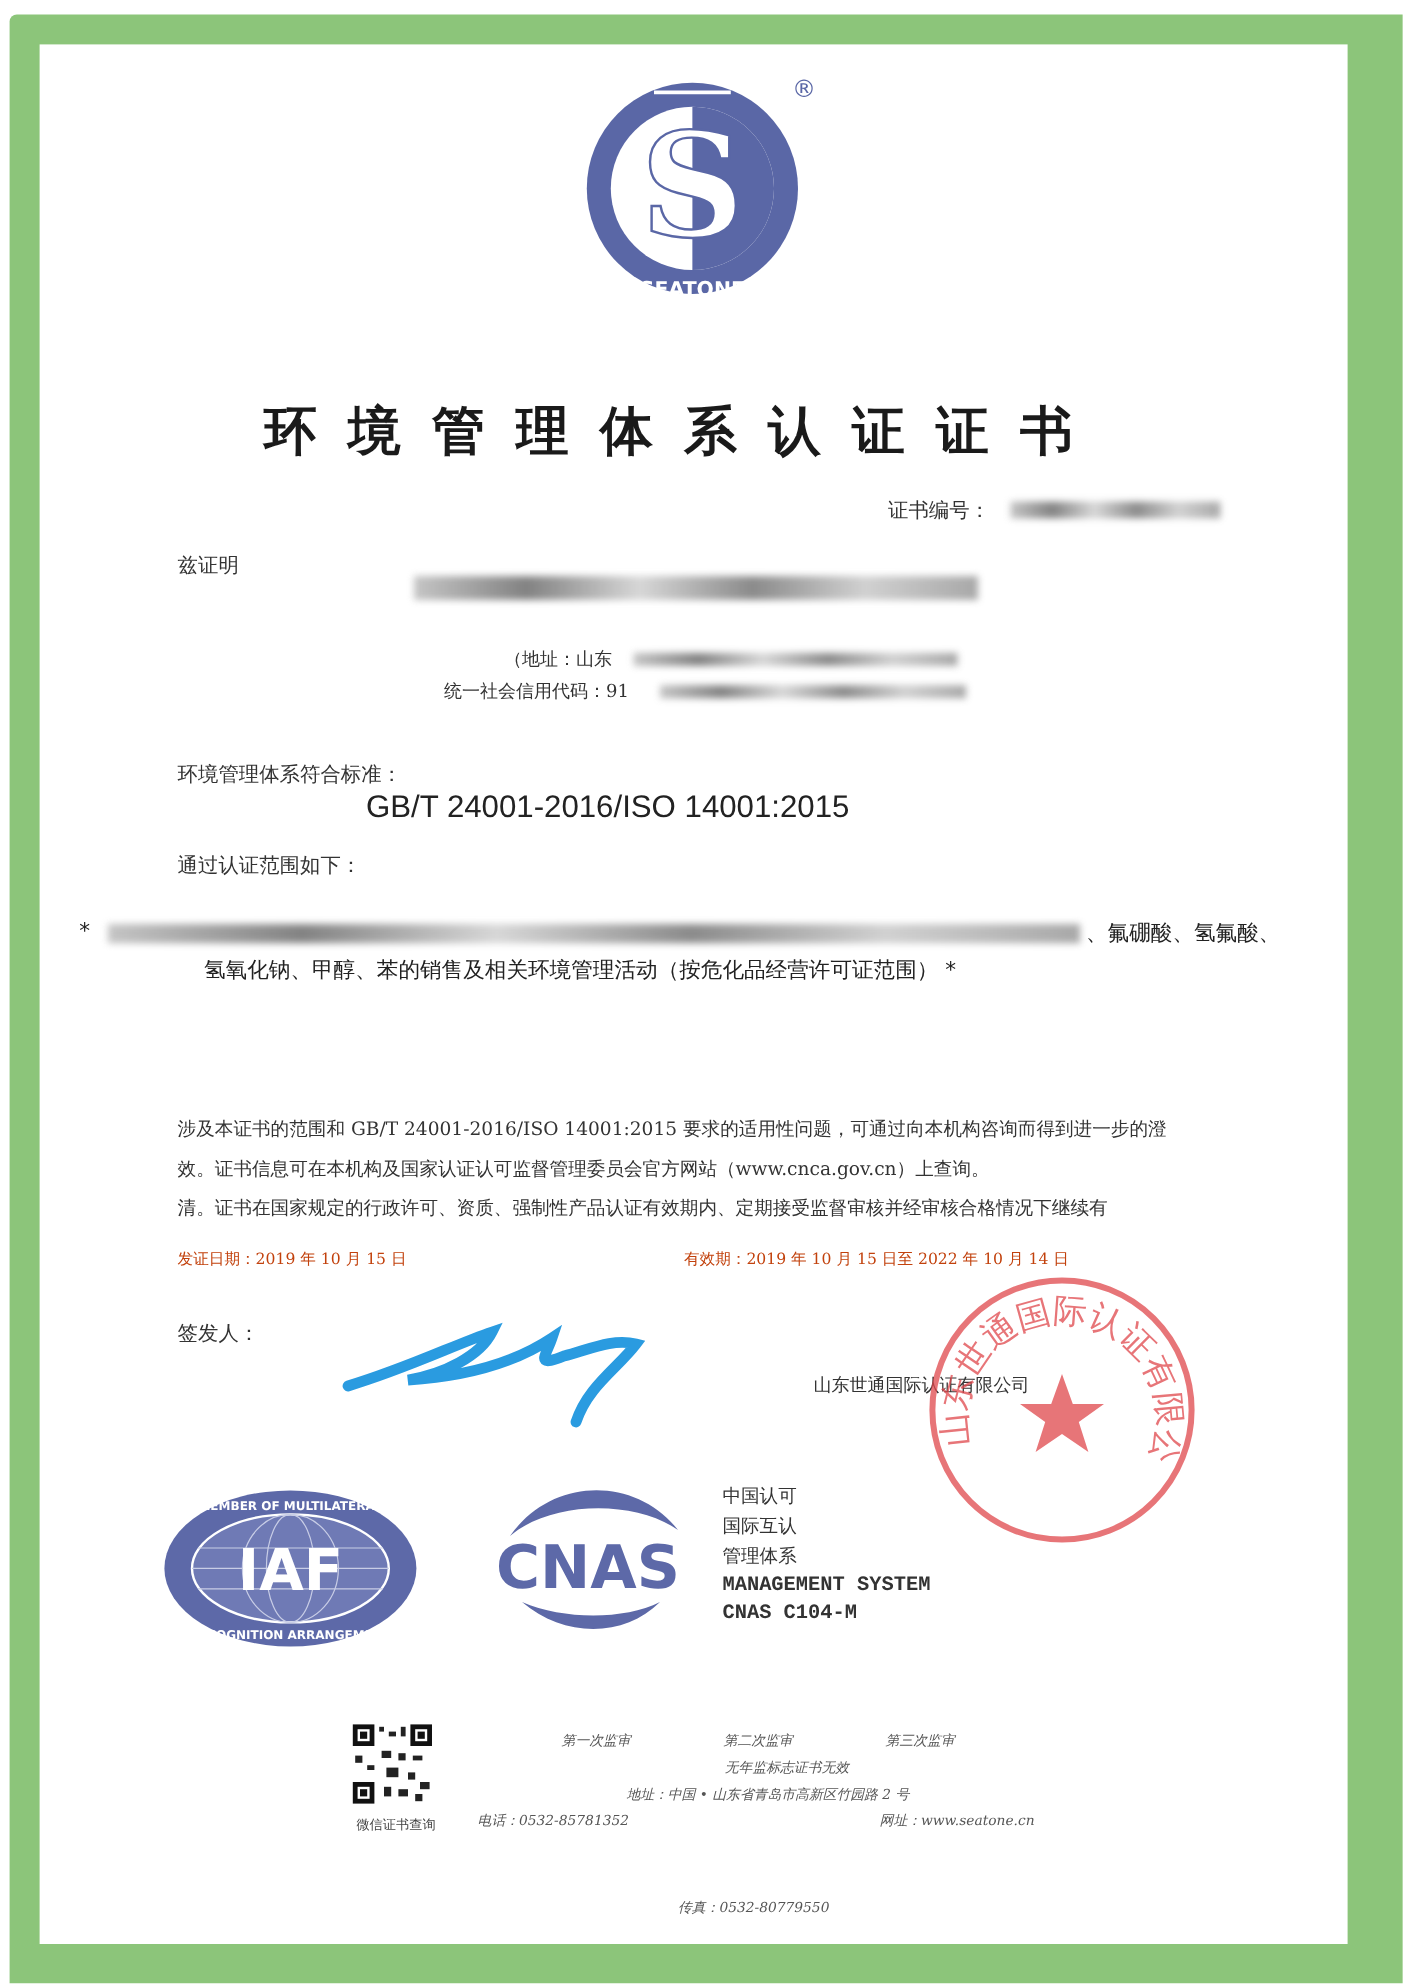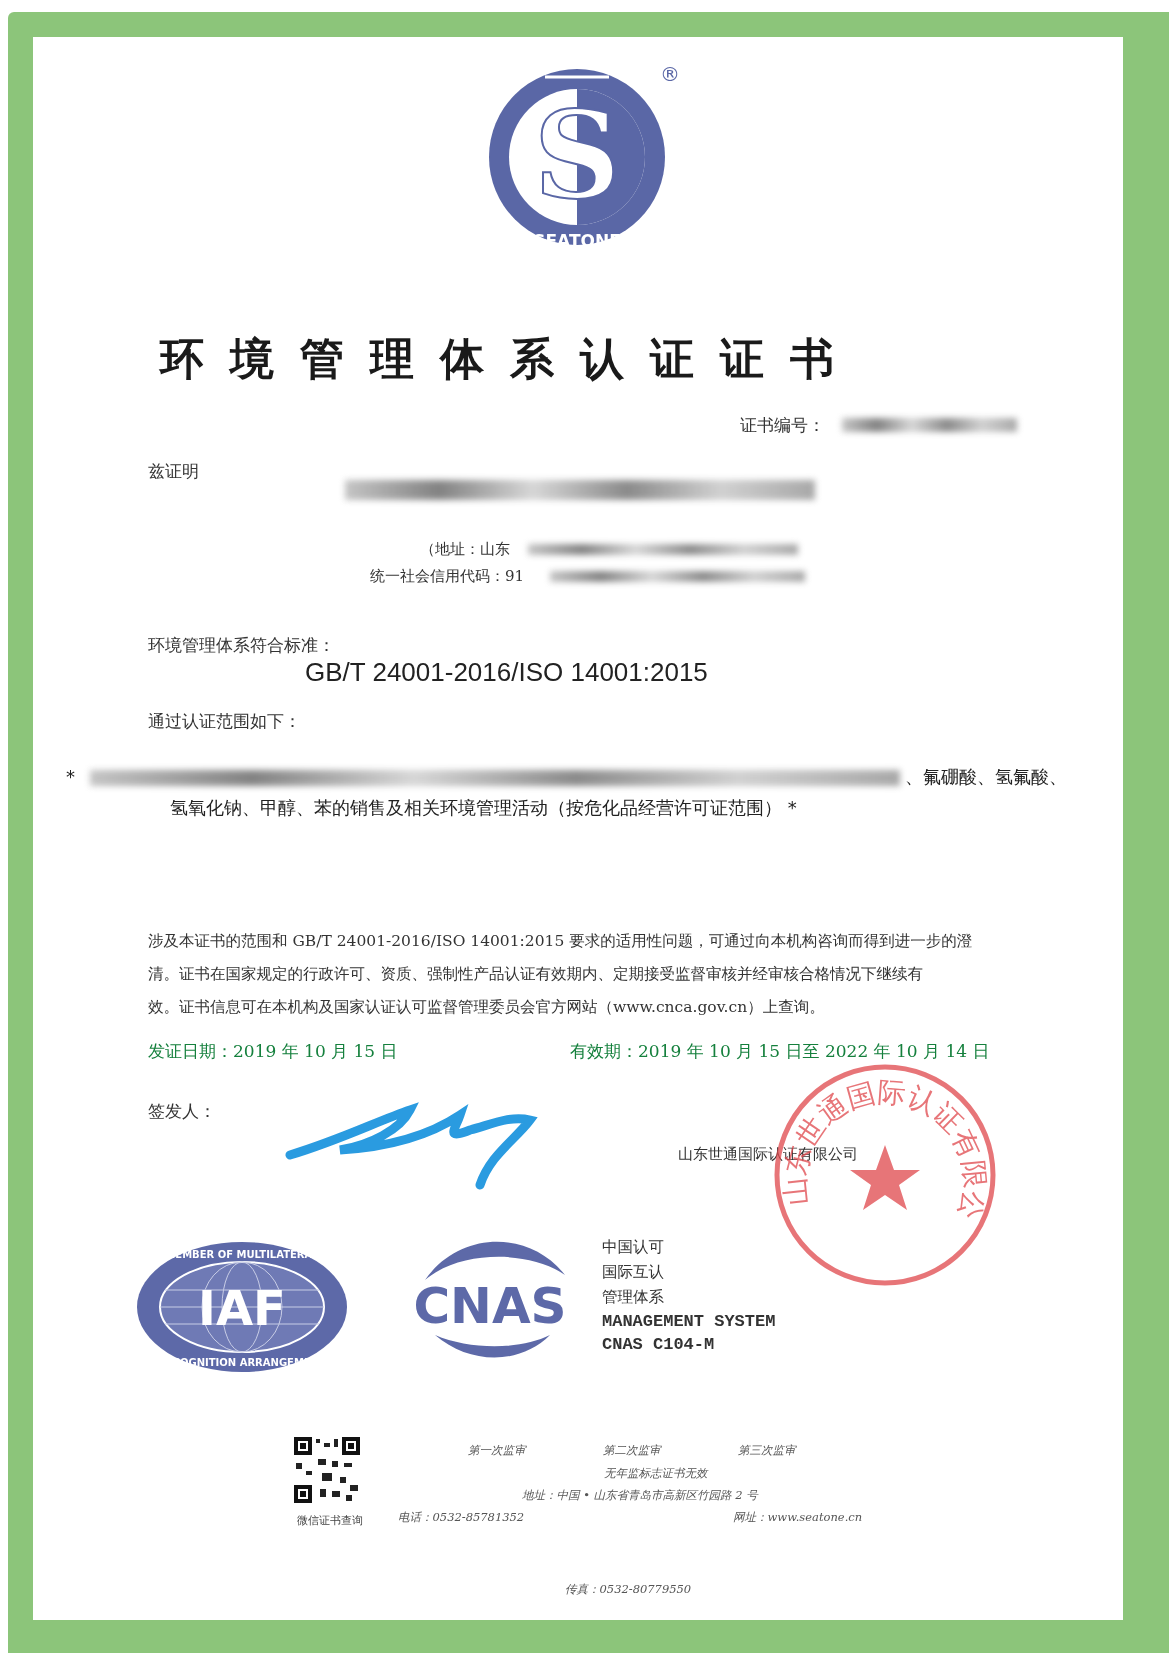--- a/index.html
+++ b/index.html
@@ -19,29 +19,29 @@
   }
   .abs { position: absolute; }
   .blur {
     position: absolute; height: 14px;
     background: linear-gradient(90deg, #bbb, #6d6d6d 20%, #d0d0d0 40%, #777 60%, #c9c9c9 80%, #999);
     filter: blur(3px); opacity: 0.85;
   }
   .seatone-logo { left: 485px; top: 57px; width: 185px; height: 200px; }
   .reg-mark { left: 660px; top: 62px; font-family: "DejaVu Sans", sans-serif; font-size: 20px; color: #5a67a6; }
   .title {
-    left: 160px; top: 330px; width: 820px; text-align: left;
+    left: 160px; top: 330px; width: 820px; text-align: center;
     font-family: "DejaVu Sans", sans-serif; font-weight: bold; font-size: 44px;
     letter-spacing: 26px; color: #1a1a1a;
   }
   .label { font-size: 17px; color: #333; }
   .std { left: 305px; top: 657px; font-family: "Liberation Sans", sans-serif; font-size: 26px; color: #222; }
   .scope { font-family: "DejaVu Sans", sans-serif; font-size: 18px; color: #222; }
   .note { left: 148px; width: 880px; font-size: 15.5px; line-height: 33px; color: #333; }
-  .date { font-size: 17px; color: #15803d; }
+  .date { font-size: 13px; color: #c2410c; }
   .iaf-logo { left: 135px; top: 1240px; width: 215px; height: 135px; }
   .cnas-logo { left: 400px; top: 1235px; width: 180px; height: 125px; }
   .cnas-text { left: 602px; top: 1235px; font-family: "DejaVu Sans", sans-serif; font-size: 15.5px; line-height: 25px; color: #333; }
   .cnas-en { font-family: Liberation Mono, monospace; font-weight: bold; font-size: 17px; color: #333; line-height: 23px; }
   .qr { left: 292px; top: 1435px; width: 70px; height: 70px; }
   .qr-label { left: 280px; top: 1513px; width: 100px; font-size: 11px; color: #444; text-align: center; }
   .footer-text { font-size: 11.5px; color: #555; font-style: italic; }
   .stamp { left: 770px; top: 1060px; width: 230px; height: 230px; opacity: 0.75; }
   .signature { left: 280px; top: 1085px; width: 280px; height: 110px; }
 </style>
@@ -82,22 +82,22 @@
 
 <div class="abs label" style="left:148px;top:710px;">通过认证范围如下：</div>
 
 <div class="abs scope" style="left:66px;top:766px;">*</div>
 <div class="blur" style="left:90px;top:770px;width:810px;height:16px;"></div>
 <div class="abs scope" style="left:905px;top:765px;">、氟硼酸、氢氟酸、</div>
 <div class="abs scope" style="left:170px;top:796px;">氢氧化钠、甲醇、苯的销售及相关环境管理活动（按危化品经营许可证范围）  *</div>
 
 <div class="abs note" style="top:925px;">
   <div>涉及本证书的范围和 GB/T 24001-2016/ISO 14001:2015 要求的适用性问题，可通过向本机构咨询而得到进一步的澄</div>
+  <div>效。证书信息可在本机构及国家认证认可监督管理委员会官方网站（www.cnca.gov.cn）上查询。</div>
   <div>清。证书在国家规定的行政许可、资质、强制性产品认证有效期内、定期接受监督审核并经审核合格情况下继续有</div>
-  <div>效。证书信息可在本机构及国家认证认可监督管理委员会官方网站（www.cnca.gov.cn）上查询。</div>
 </div>
 
 <div class="abs date" style="left:148px;top:1040px;">
   <span>发证日期：</span><span>2019 年 10 月 15 日</span>
 </div>
 <div class="abs date" style="left:570px;top:1040px;">
   <span>有效期：</span><span>2019 年 10 月 15 日至 2022 年 10 月 14 日</span>
 </div>
 
 <div class="abs label" style="left:148px;top:1100px;">签发人：</div>

